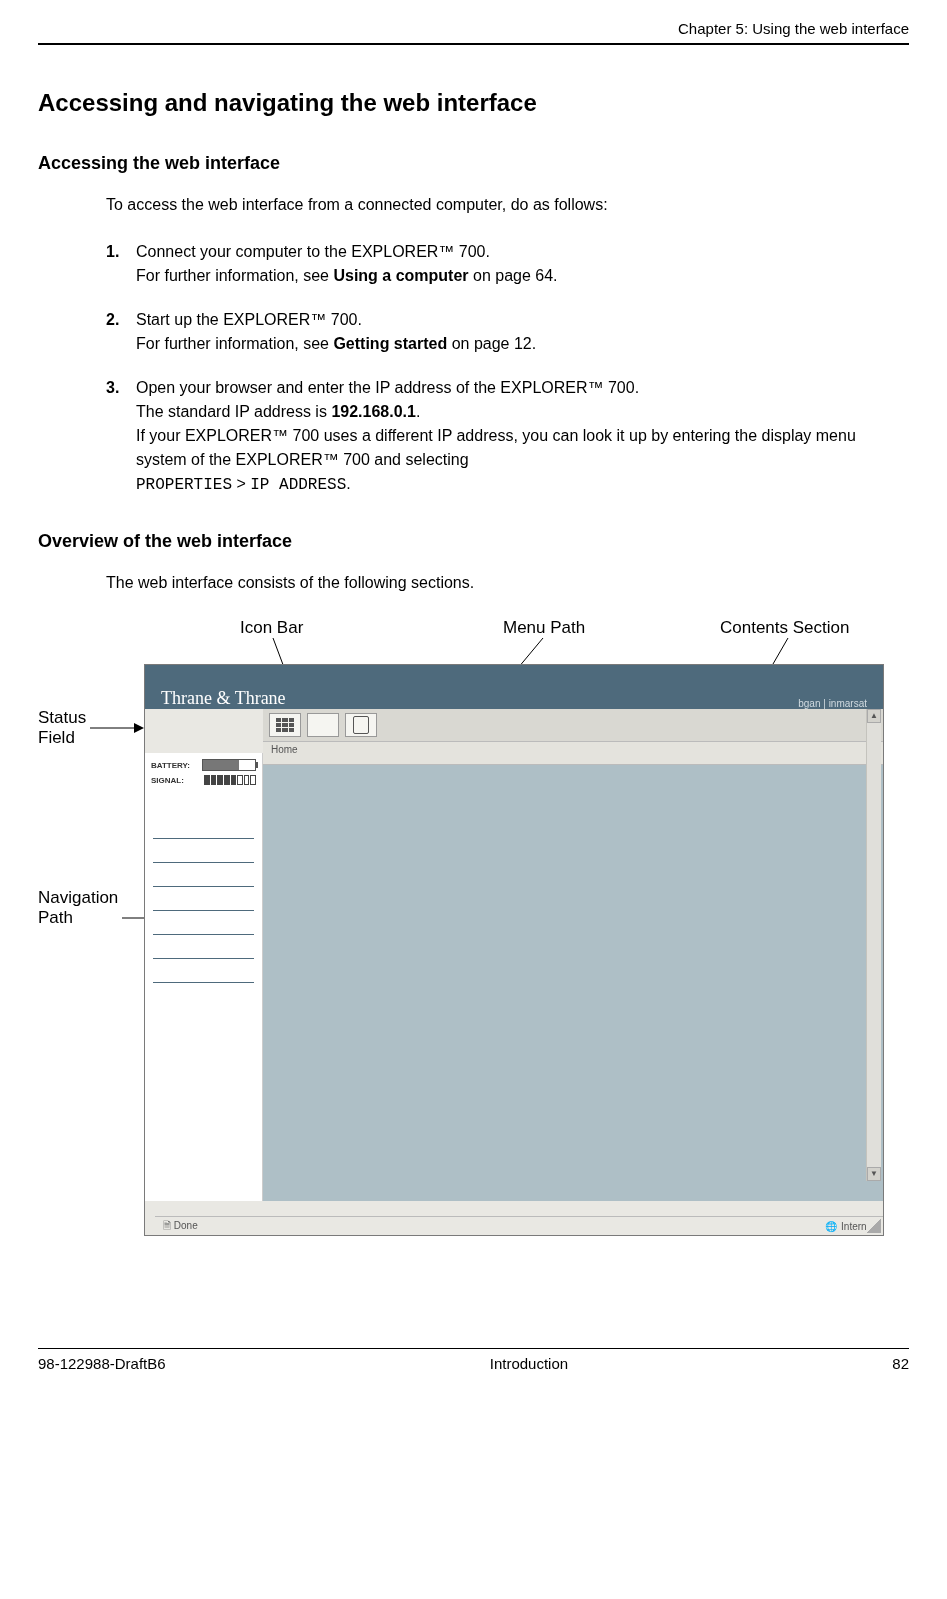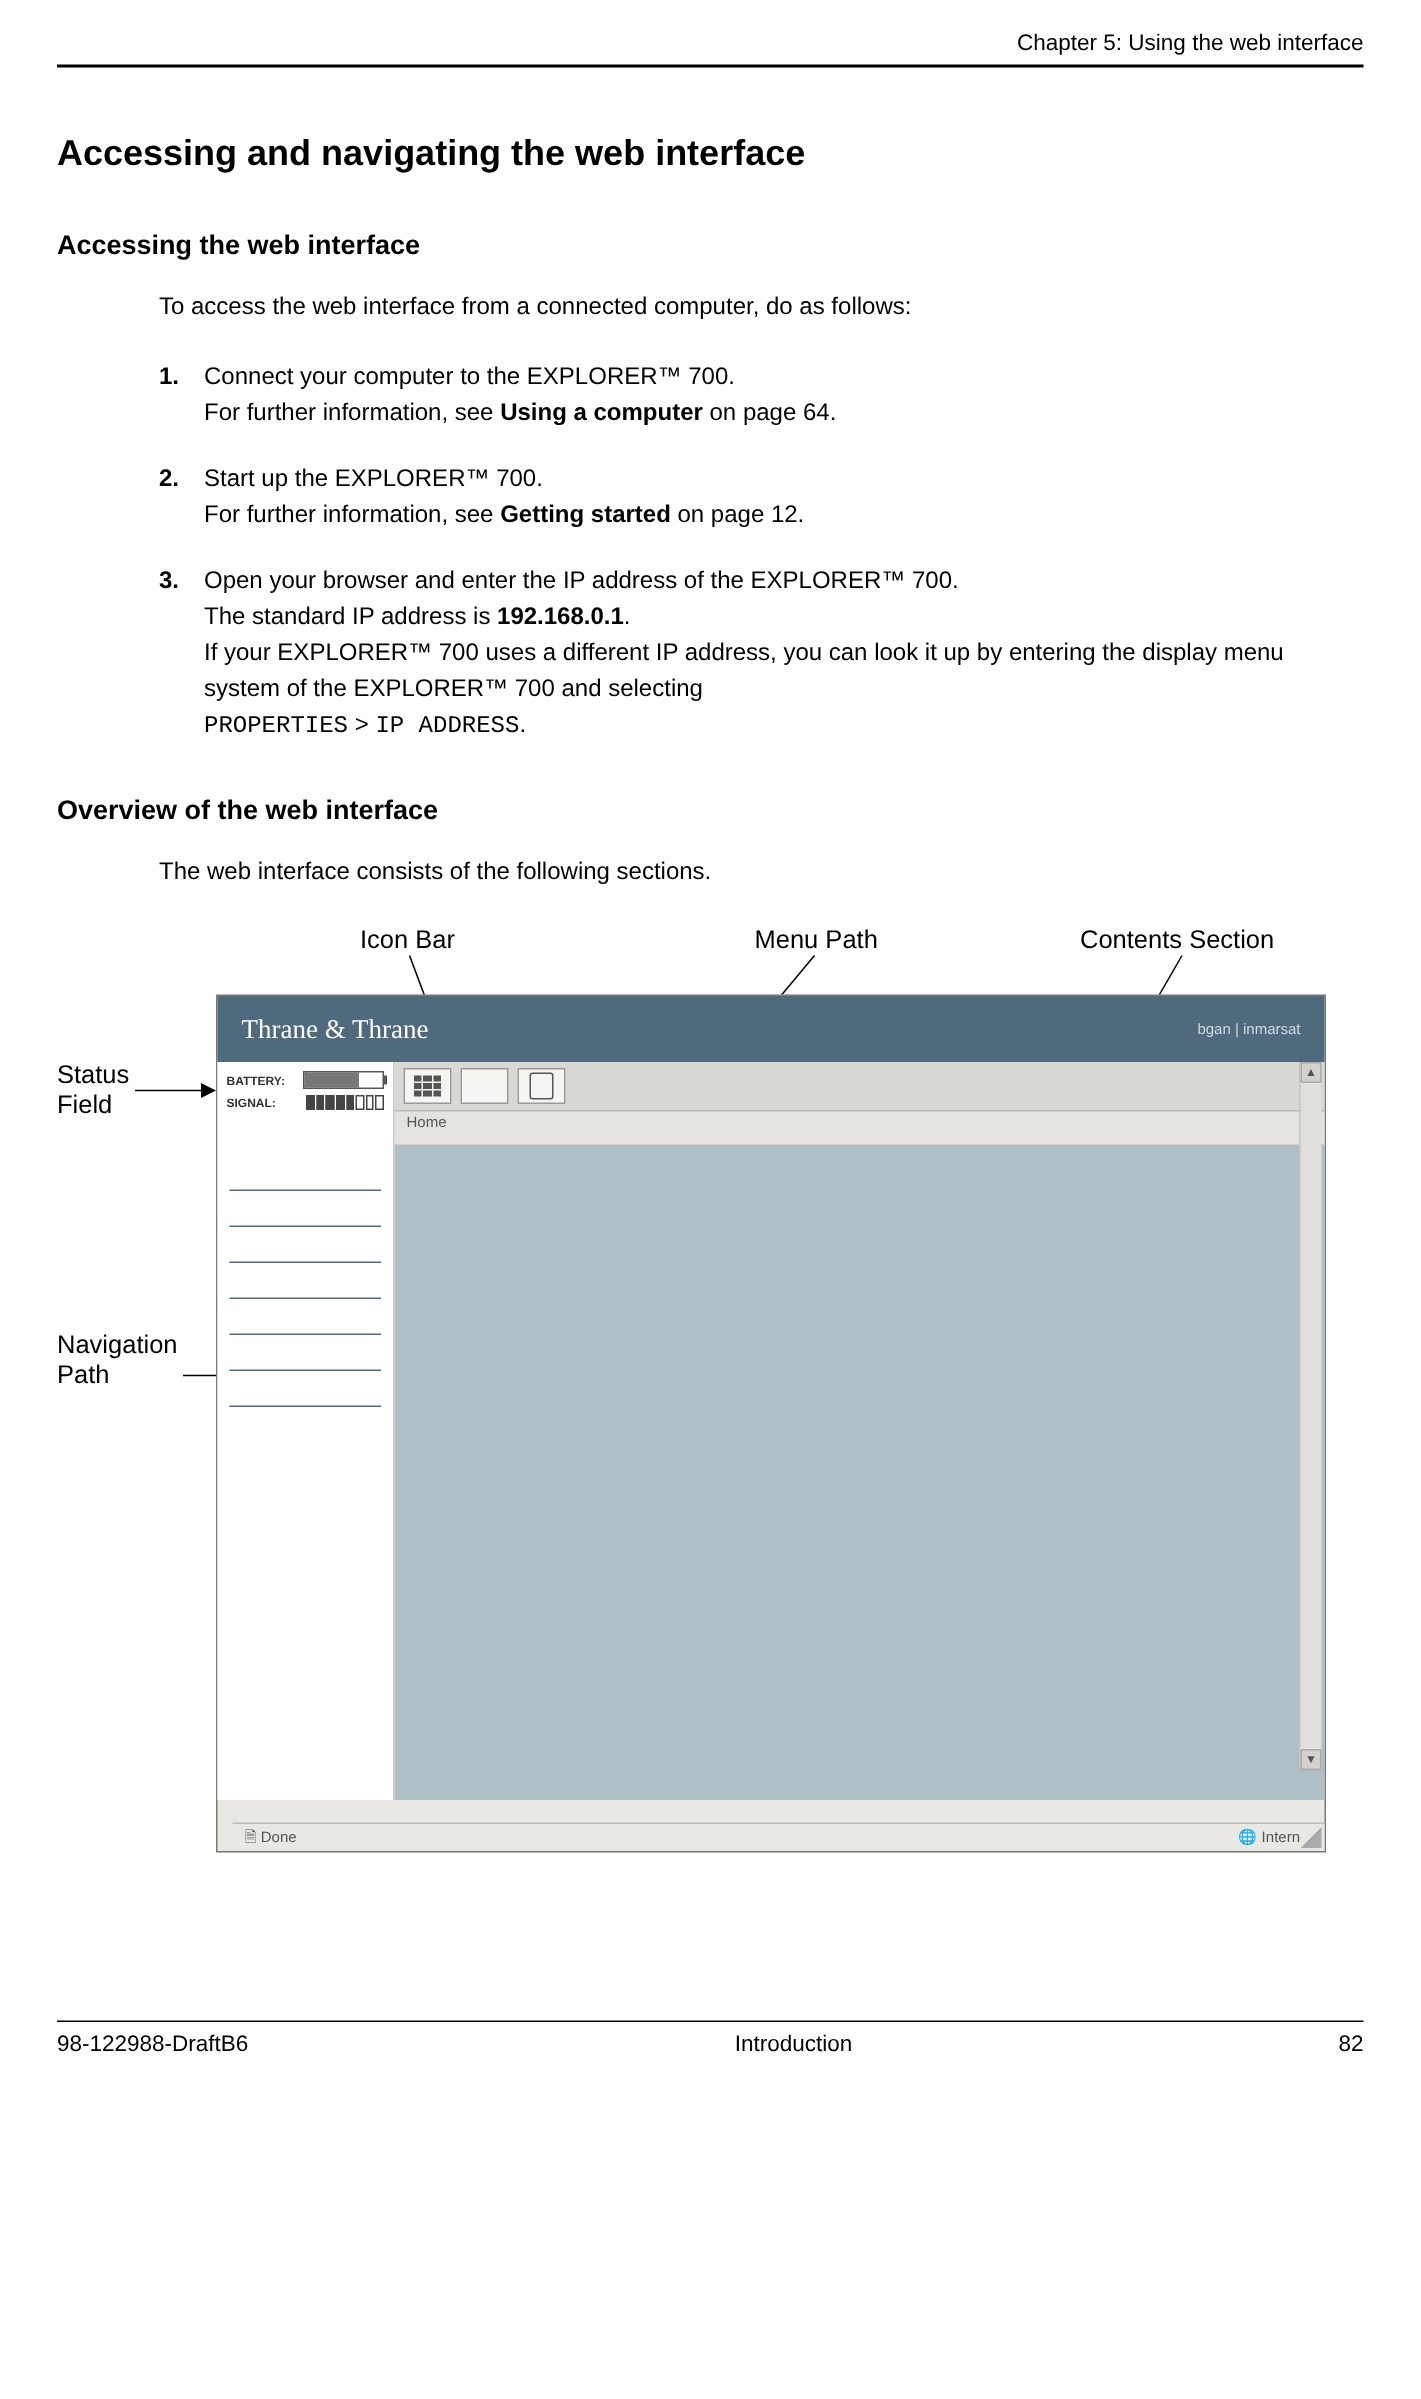--- a/index.html
+++ b/index.html
@@ -87,41 +87,42 @@
     width: 740px;
     height: 572px;
     border: 1px solid #7a7a7a;
     background: #e9e8e3;
     box-sizing: border-box;
   }
   .header-bar {
     height: 44px;
     background: #4e6a7c;
     display: flex;
-    align-items: center;
+    align-items: flex-end;
     justify-content: space-between;
     padding: 0 16px;
     color: #fff;
     font-family: Georgia, "Times New Roman", serif;
     font-size: 18px;
   }
   .header-right {
     font-family: Arial, sans-serif;
     font-size: 10px;
     color: #d0dae0;
   }
   .main-row {
     display: flex;
     height: 492px;
   }
   .sidebar {
     width: 118px;
     background: #fff;
     border-right: 1px solid #ccc;
     box-sizing: border-box;
+    margin-top: 44px;
   }
   .status-box {
     padding: 6px 6px 10px 6px;
     font-family: Arial, sans-serif;
     font-size: 8px;
     font-weight: bold;
     color: #333;
   }
   .status-row {
     display: flex;

